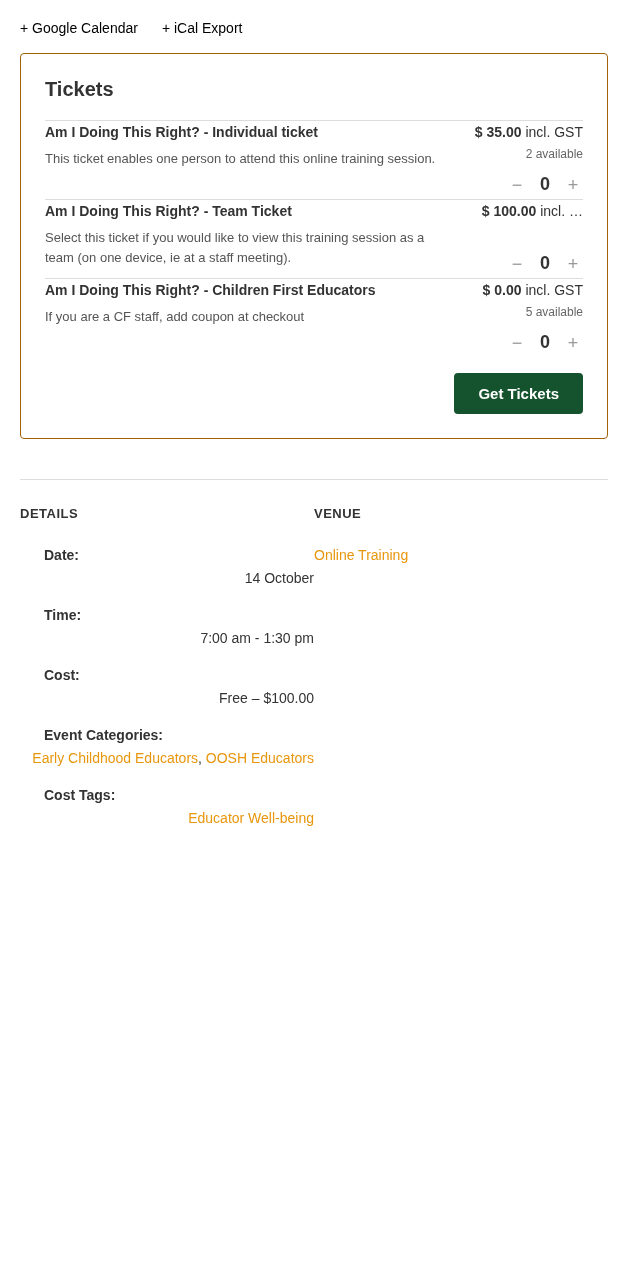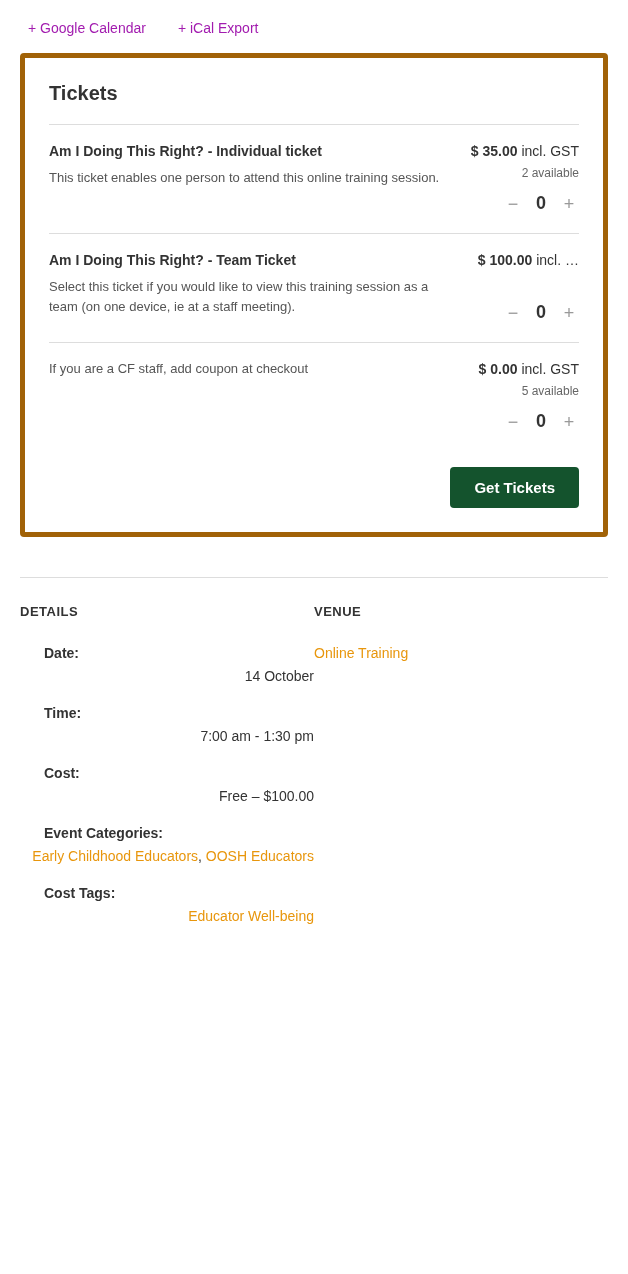--- a/index.html
+++ b/index.html
@@ -13,43 +13,42 @@
       line-height: 1.5;
     }
 
     .top-bar {
       display: flex;
       gap: 24px;
       padding: 18px 20px 14px 20px;
     }
 
     .top-link {
-      color: #a21caf;
+      color: #000000;
       text-decoration: none;
       font-size: 14px;
-      margin-left: 8px;
     }
 
     .tickets-container {
       margin: 0 20px;
-      border: 5px solid #a16207;
+      border: 1px solid #a16207;
       border-radius: 4px;
       padding: 20px 24px 24px 24px;
     }
 
     .tickets-title {
       font-size: 20px;
       font-weight: 600;
       color: #333;
       margin-bottom: 16px;
     }
 
     .ticket-row {
       border-top: 1px solid #ddd;
-      padding: 16px 0;
+      padding: 1px 0;
       display: flex;
       align-items: flex-start;
       justify-content: space-between;
       gap: 12px;
     }
 
     .ticket-info {
       flex: 1;
     }
 
@@ -222,20 +221,21 @@
         <div class="ticket-available" style="visibility:hidden;">&nbsp;</div>
         <div class="qty-control">
           <button class="qty-btn">−</button>
           <span class="qty-value">0</span>
           <button class="qty-btn">+</button>
         </div>
       </div>
     </div>
       <div class="ticket-row">
       <div class="ticket-info">
+        <div class="ticket-name">Am I Doing This Right? - Children First Educators</div>
         <div class="ticket-desc">If you are a CF staff, add coupon at checkout</div>
       </div>
       <div class="ticket-price-qty">
         <div class="ticket-price">
           <strong>$ 0.00</strong> incl. GST
         </div>
         <div class="ticket-available">5 available</div>
         <div class="qty-control">
           <button class="qty-btn">−</button>
           <span class="qty-value">0</span>

